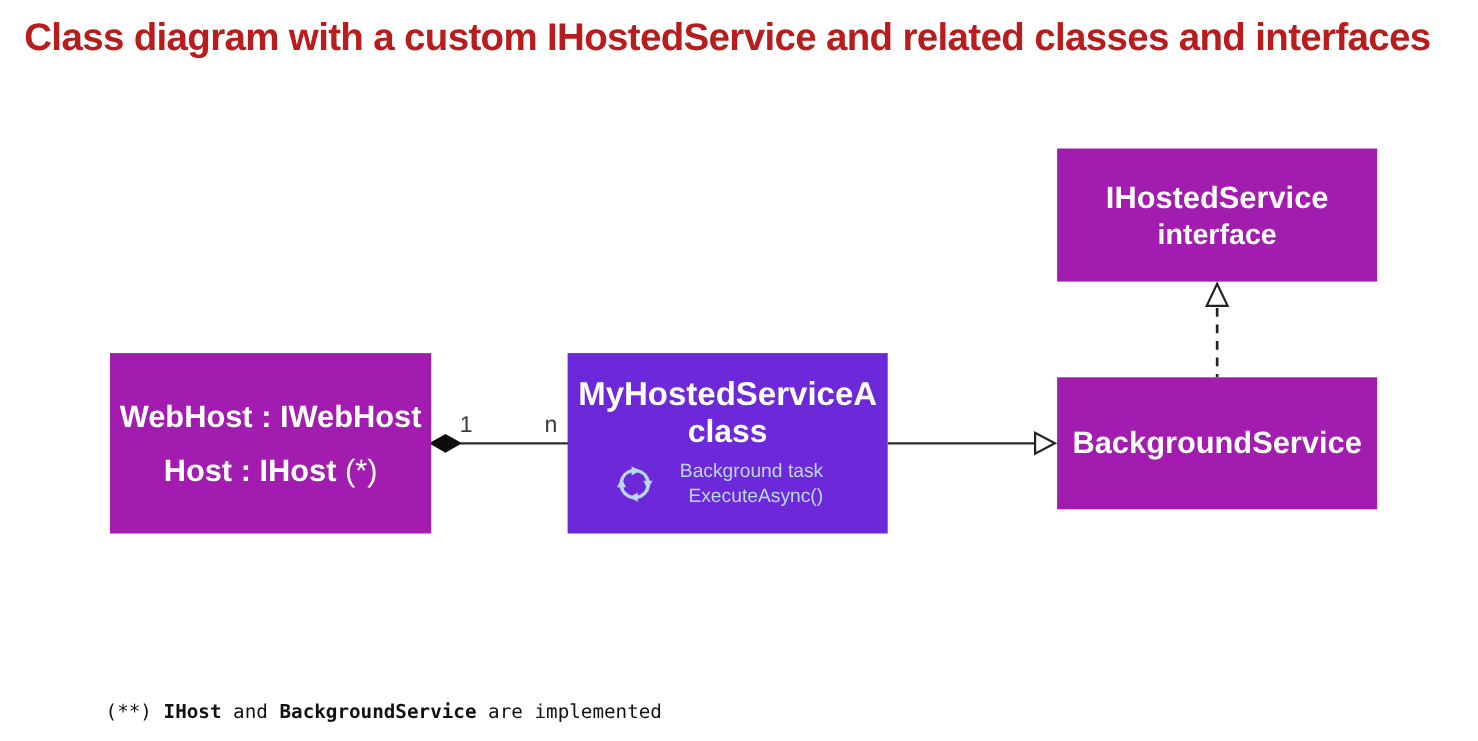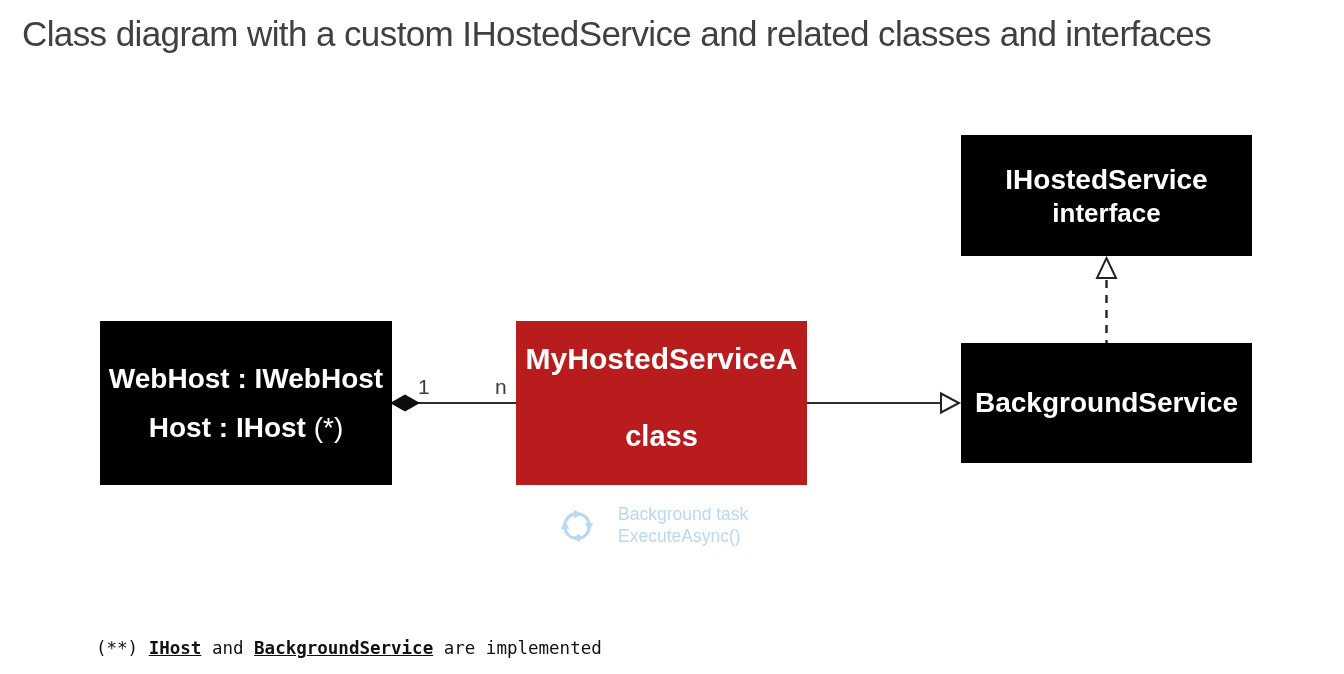--- a/index.html
+++ b/index.html
@@ -5,45 +5,45 @@
   html,body{margin:0;padding:0;background:#ffffff;}
   .canvas{
     position:relative;
     width:1344px;height:674px;
     background:#ffffff;
     overflow:hidden;
     font-family:"Liberation Sans",sans-serif;
   }
   .page-title{
     position:absolute;left:22px;top:14px;width:1310px;
-    font-size:35px;font-weight:400;letter-spacing:-0.6px;
-    color:#404040;white-space:nowrap;
+    font-size:35px;font-weight:700;letter-spacing:-0.6px;
+    color:#b91c1c;white-space:nowrap;
   }
   
   .node{
     position:absolute;color:#ffffff;text-align:center;
     display:flex;flex-direction:column;justify-content:center;
     box-sizing:border-box;
   }
-  .node.gray{background:#000000;}
-  .node.blue{background:#b91c1c;gap:43px;}
+  .node.gray{background:#a21caf;}
+  .node.blue{background:#6d28d9;}
   .node-title{font-size:28px;font-weight:700;line-height:34px;}
   .node-sub{font-size:26px;font-weight:700;line-height:32px;}
   #node-webhost{left:100px;top:321px;width:292px;height:164px;text-align:center;}
   #node-webhost .node-title{font-size:28px;line-height:33px;}
   #node-webhost .mixed{font-size:28px;font-weight:700;line-height:33px;white-space:pre;margin-top:16px;}
   #node-webhost .mixed .light{font-weight:300;}
   #node-myhosted{left:516px;top:321px;width:291px;height:164px;justify-content:flex-start;padding-top:20px;}
   #node-myhosted .node-title{font-size:30px;line-height:36px;}
   #node-myhosted .node-sub{font-size:29px;line-height:32px;}
   #node-ihosted{left:961px;top:135px;width:291px;height:121px;}
   #node-background{left:961px;top:343px;width:291px;height:120px;}
   
   .feature-row{
-    display:flex;align-items:center;text-align:left;
+    display:flex;align-items:center;text-align:right;
     margin-top:9px;padding-left:42px;gap:22px;
   }
   .feature-icon{flex:0 0 auto;color:#b9d8f1;}
   .feature-text{
     font-size:17.5px;line-height:21.5px;font-weight:400;color:#b9d8f1;
   }
   
   .edge-label{
     position:absolute;font-size:21px;color:#3c3c3c;font-weight:400;
   }
@@ -51,21 +51,21 @@
   #label-n{left:495px;top:375px;}
   
   .connectors{position:absolute;left:0;top:0;width:1344px;height:674px;pointer-events:none;}
   
   .footnote{
     position:absolute;left:96px;top:583px;
     font-family:"DejaVu Sans Mono","Liberation Mono",monospace;
     font-size:17.5px;line-height:26px;color:#111111;
     white-space:pre;
   }
-  .footnote b{font-weight:700;text-decoration:underline;}
+  .footnote b{font-weight:700;}
 </style>
 </head>
 <body>
 
 <div class="canvas">
 
   <div class="page-title">Class diagram with a custom IHostedService and related classes and interfaces</div>
 
   <svg class="connectors" viewBox="0 0 1344 674">
 

